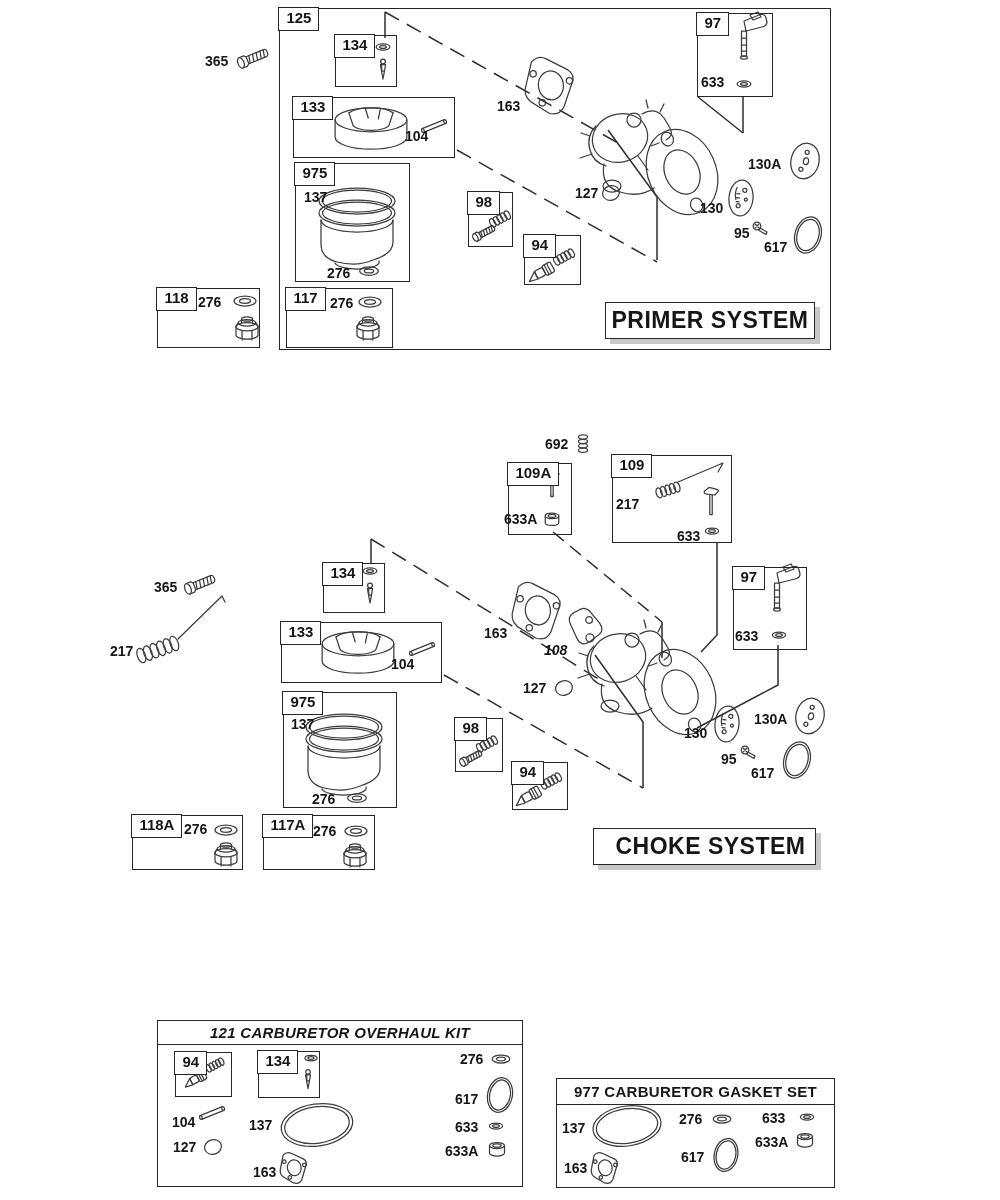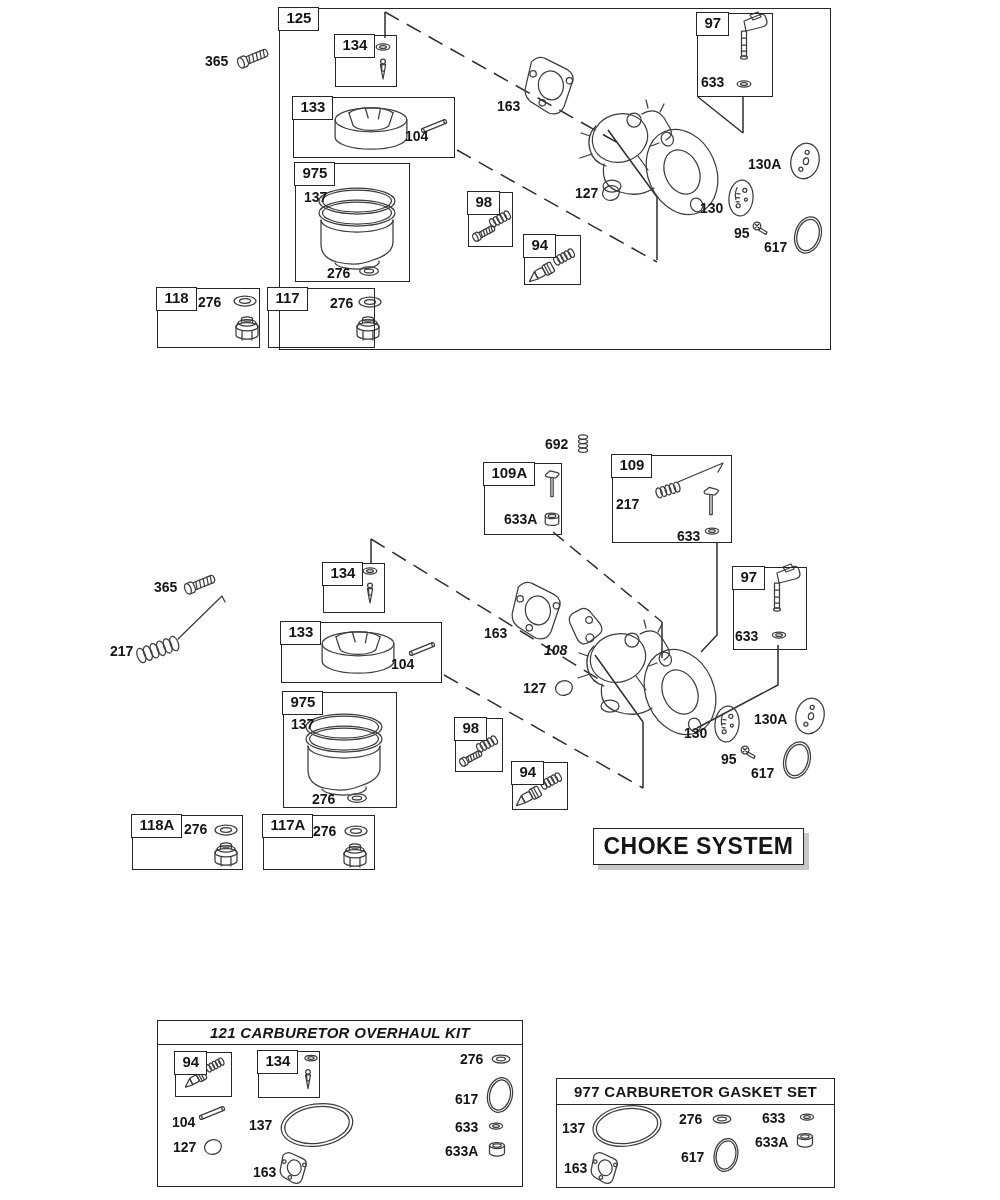--- a/index.html
+++ b/index.html
@@ -282,21 +282,21 @@
     </div>
   <div class="sub" style="left:293px;top:97px;width:162px;height:61px;">
       <span class="tag">133</span>
     </div>
   <div class="sub" style="left:295px;top:163px;width:115px;height:119px;">
       <span class="tag">975</span>
     </div>
   <div class="sub" style="left:157px;top:288px;width:103px;height:60px;">
       <span class="tag">118</span>
     </div>
-  <div class="sub" style="left:268px;top:288px;width:107px;height:60px;">
+  <div class="sub" style="left:286px;top:288px;width:107px;height:60px;">
       <span class="tag">117</span>
     </div>
   <div class="sub" style="left:468px;top:192px;width:45px;height:55px;">
       <span class="tag">98</span>
     </div>
   <div class="sub" style="left:524px;top:235px;width:57px;height:50px;">
       <span class="tag">94</span>
     </div>
   <div class="sub" style="left:697px;top:13px;width:76px;height:84px;">
       <span class="tag">97</span>
@@ -308,22 +308,25 @@
   <div class="plabel" style="left:327px;top:266px;">276</div>
   <div class="plabel" style="left:198px;top:295px;">276</div>
   <div class="plabel" style="left:330px;top:296px;">276</div>
   <div class="plabel" style="left:497px;top:99px;">163</div>
   <div class="plabel" style="left:575px;top:186px;">127</div>
   <div class="plabel" style="left:701px;top:75px;">633</div>
   <div class="plabel" style="left:748px;top:157px;">130A</div>
   <div class="plabel" style="left:700px;top:201px;">130</div>
   <div class="plabel" style="left:734px;top:226px;">95</div>
   <div class="plabel" style="left:764px;top:240px;">617</div>
-
-  <div class="sub" style="left:484px;top:463px;width:78px;height:72px;">
+  <div class="plate" style="left:605px;top:302px;width:208px;height:35px;">
+      <span>PRIMER SYSTEM</span>
+    </div>
+
+  <div class="sub" style="left:508px;top:463px;width:64px;height:72px;">
       <span class="tag">109A</span>
     </div>
   <div class="sub" style="left:612px;top:455px;width:120px;height:88px;">
       <span class="tag">109</span>
     </div>
   <div class="sub" style="left:323px;top:563px;width:62px;height:50px;">
       <span class="tag">134</span>
     </div>
   <div class="sub" style="left:281px;top:622px;width:161px;height:61px;">
       <span class="tag">133</span>
@@ -359,21 +362,21 @@
   <div class="plabel" style="left:184px;top:822px;">276</div>
   <div class="plabel" style="left:313px;top:824px;">276</div>
   <div class="plabel" style="left:484px;top:626px;">163</div>
   <div class="plabel" style="left:544px;top:643px;font-style:italic;">108</div>
   <div class="plabel" style="left:523px;top:681px;">127</div>
   <div class="plabel" style="left:735px;top:629px;">633</div>
   <div class="plabel" style="left:684px;top:726px;">130</div>
   <div class="plabel" style="left:754px;top:712px;">130A</div>
   <div class="plabel" style="left:721px;top:752px;">95</div>
   <div class="plabel" style="left:751px;top:766px;">617</div>
-  <div class="plate" style="left:593px;top:828px;width:209px;height:35px;">
+  <div class="plate" style="left:593px;top:828px;width:209px;height:35px;padding-left:12px;">
       <span>CHOKE SYSTEM</span>
     </div>
 
   <div class="kit" style="left:157px;top:1020px;width:366px;height:167px;">
     <div class="kit-head" style="height:23px;font-style:italic;">121 CARBURETOR OVERHAUL KIT</div>
   </div>
   <div class="sub" style="left:175px;top:1052px;width:57px;height:45px;">
       <span class="tag">94</span>
     </div>
   <div class="sub" style="left:258px;top:1051px;width:62px;height:47px;">

